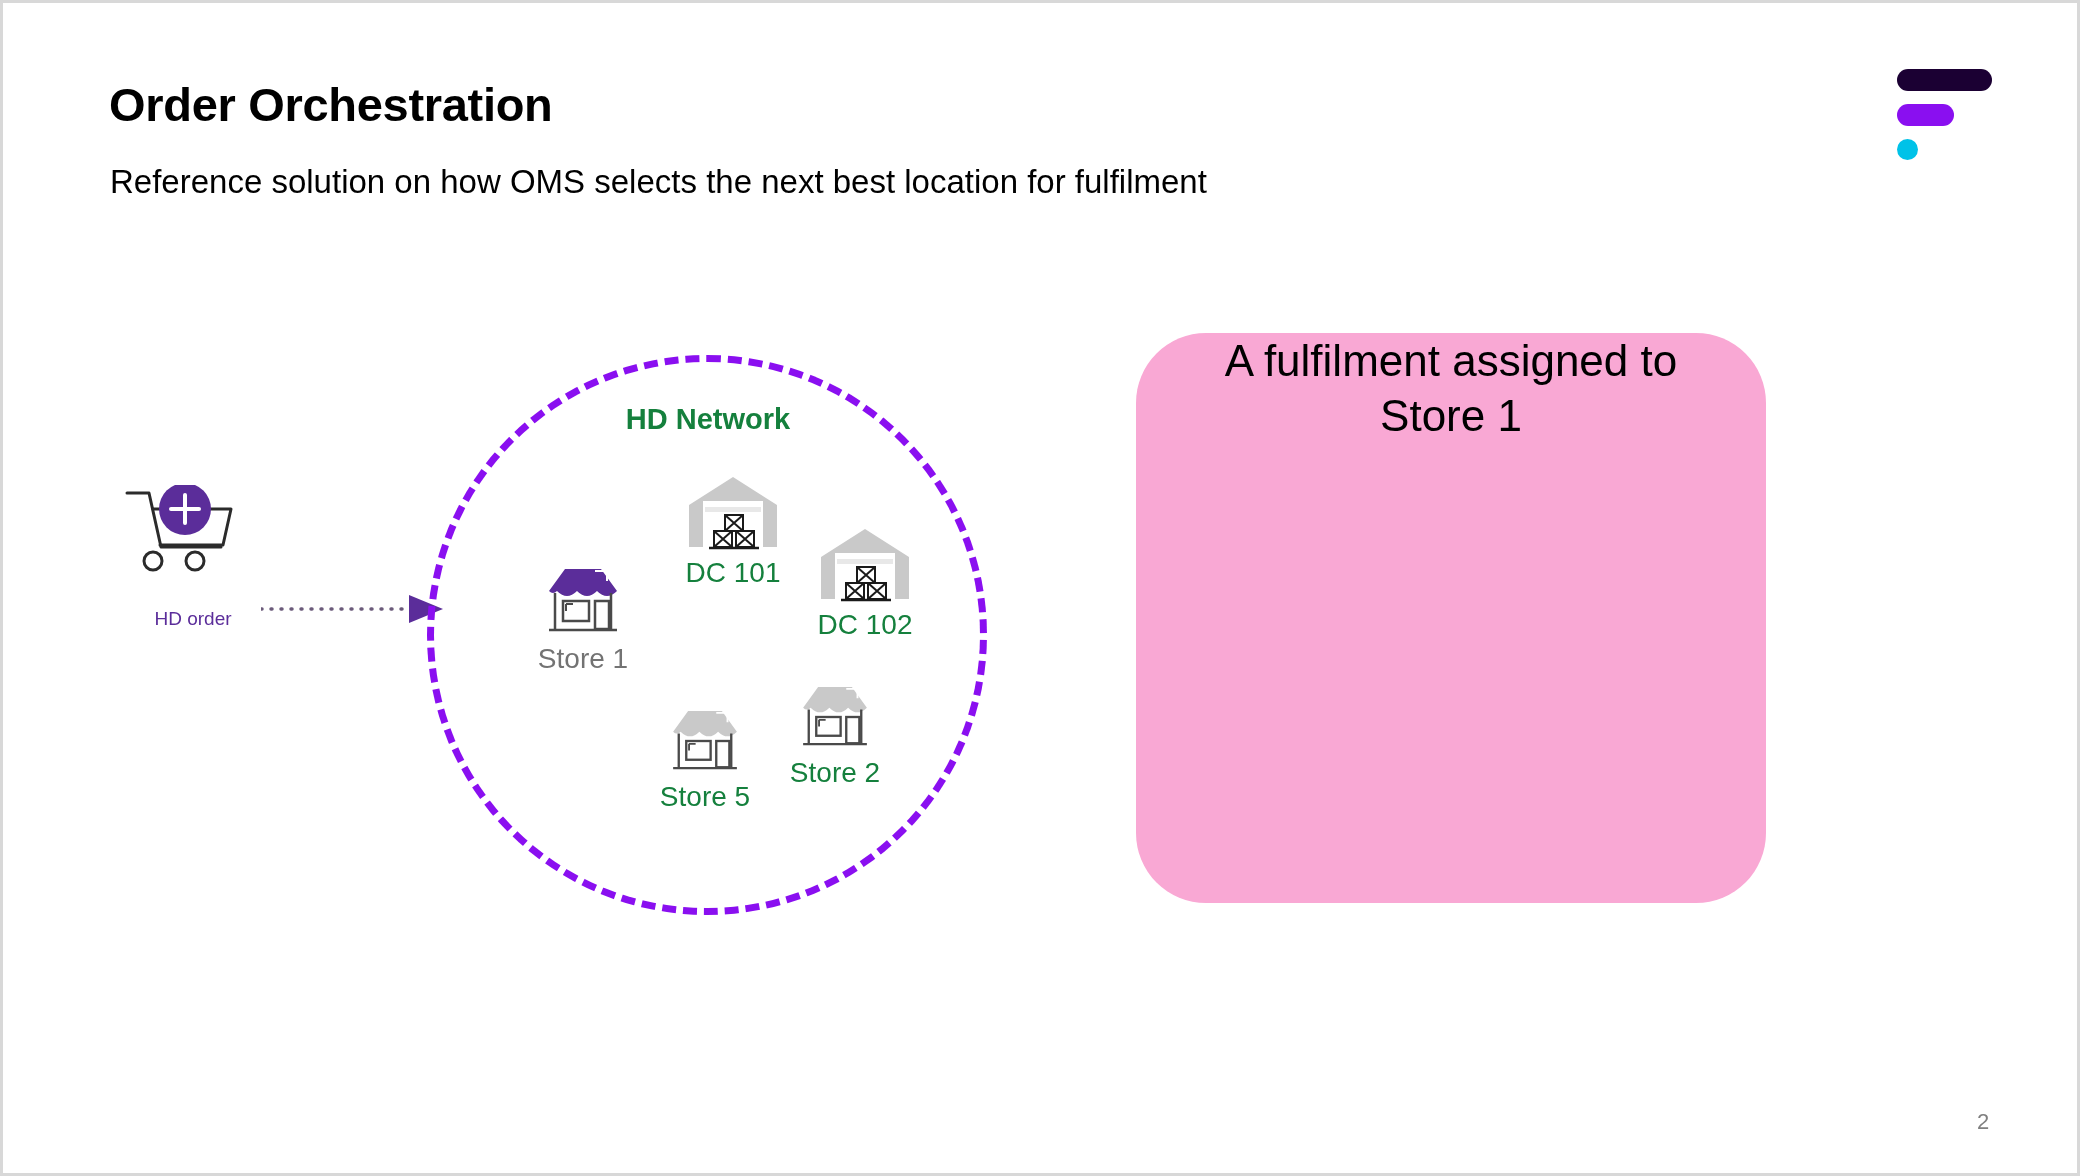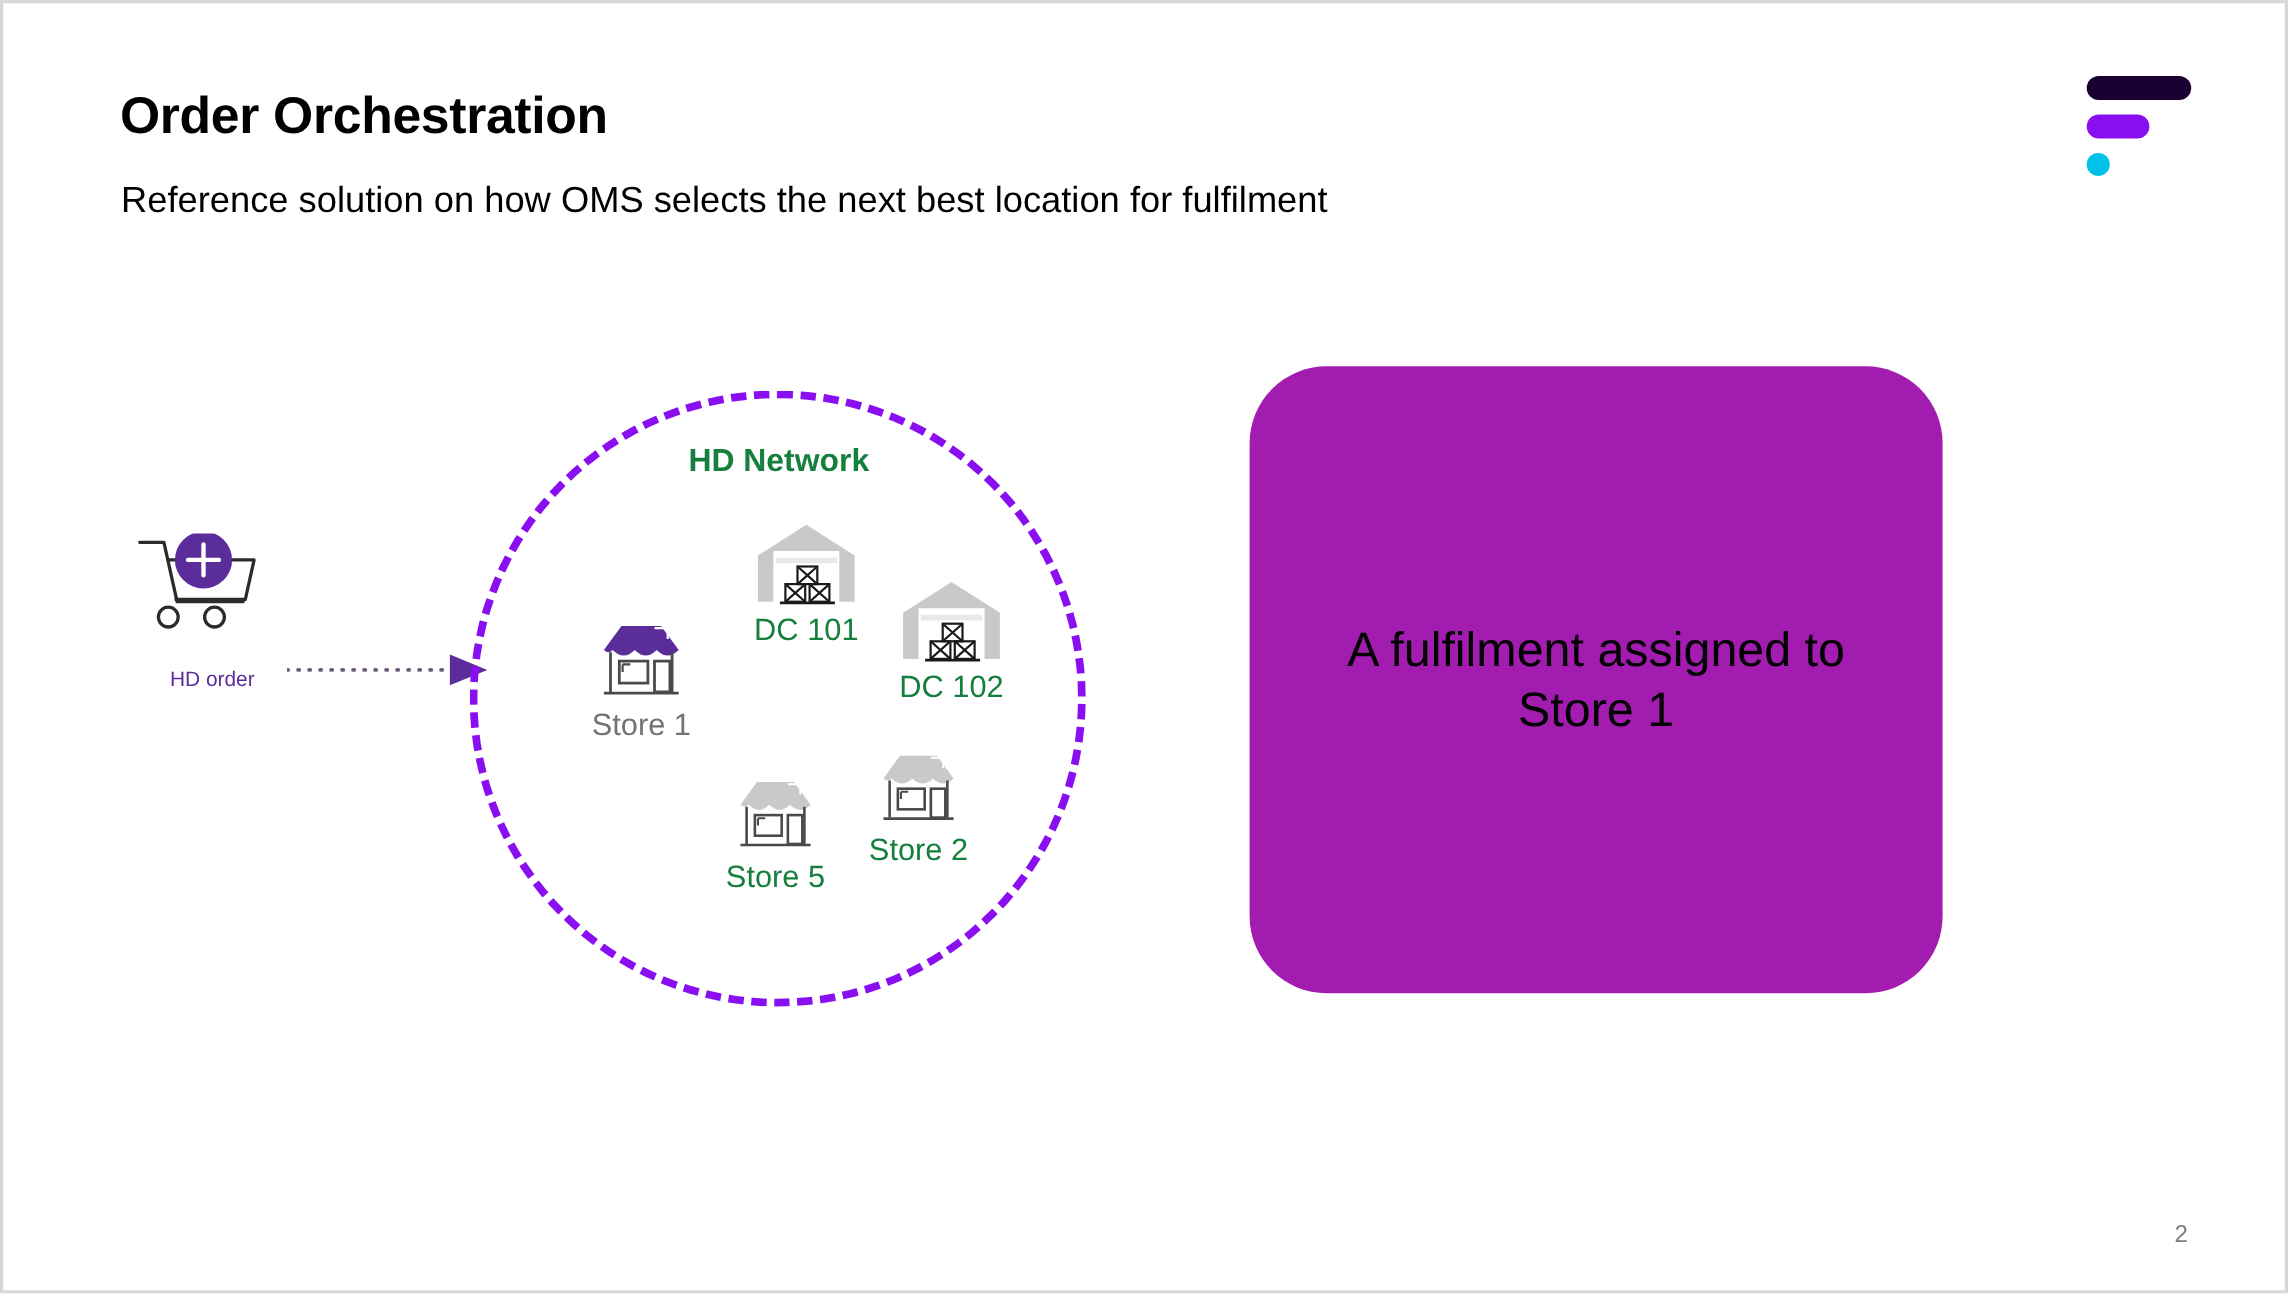--- a/index.html
+++ b/index.html
@@ -161,24 +161,24 @@
   #node-store-2  { left: 752px; top: 676px; width: 160px; }
   #node-store-3  { left: 622px; top: 700px; width: 160px; }
 
   
   #result-panel {
     position: absolute;
     left: 1133px;
     top: 330px;
     width: 630px;
     height: 570px;
-    background: #a21caf;
+    background: #f9a8d4;
     border-radius: 70px;
     display: flex;
-    align-items: center;
+    align-items: flex-start;
     justify-content: center;
   }
   #result-text {
     width: 540px;
     text-align: center;
     font-size: 44px;
     line-height: 1.25;
     color: #000000;
   }
 

